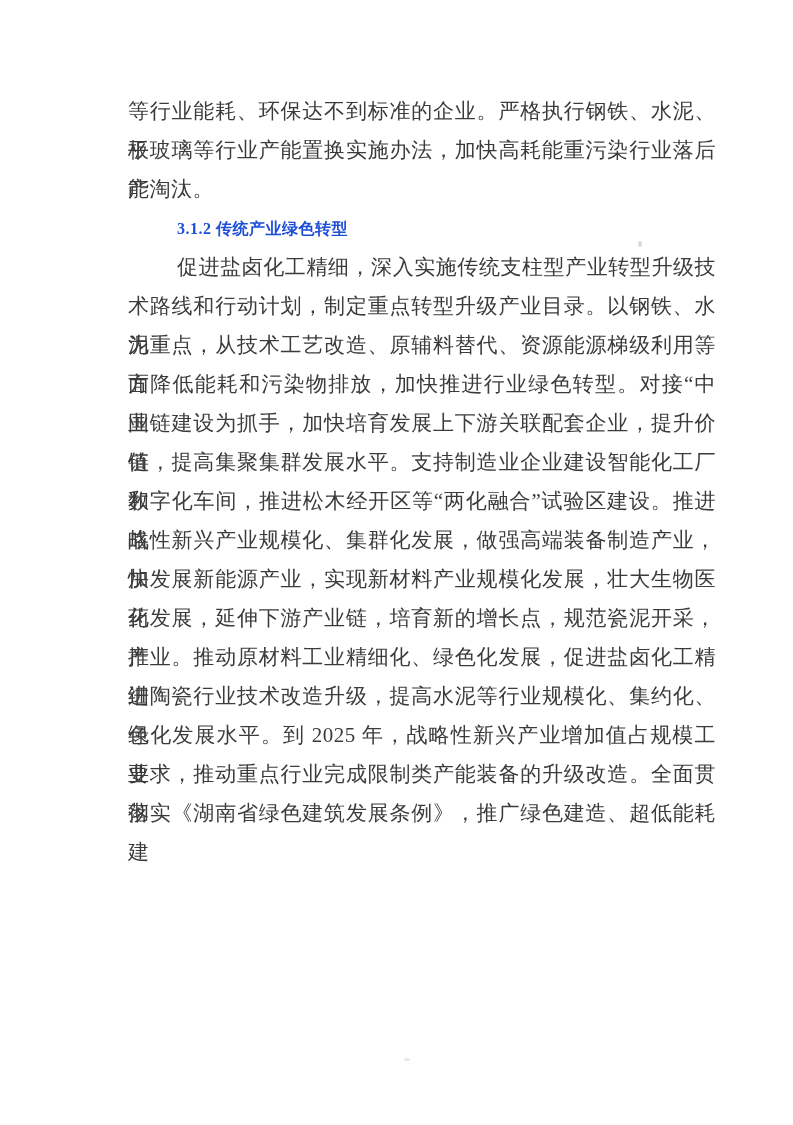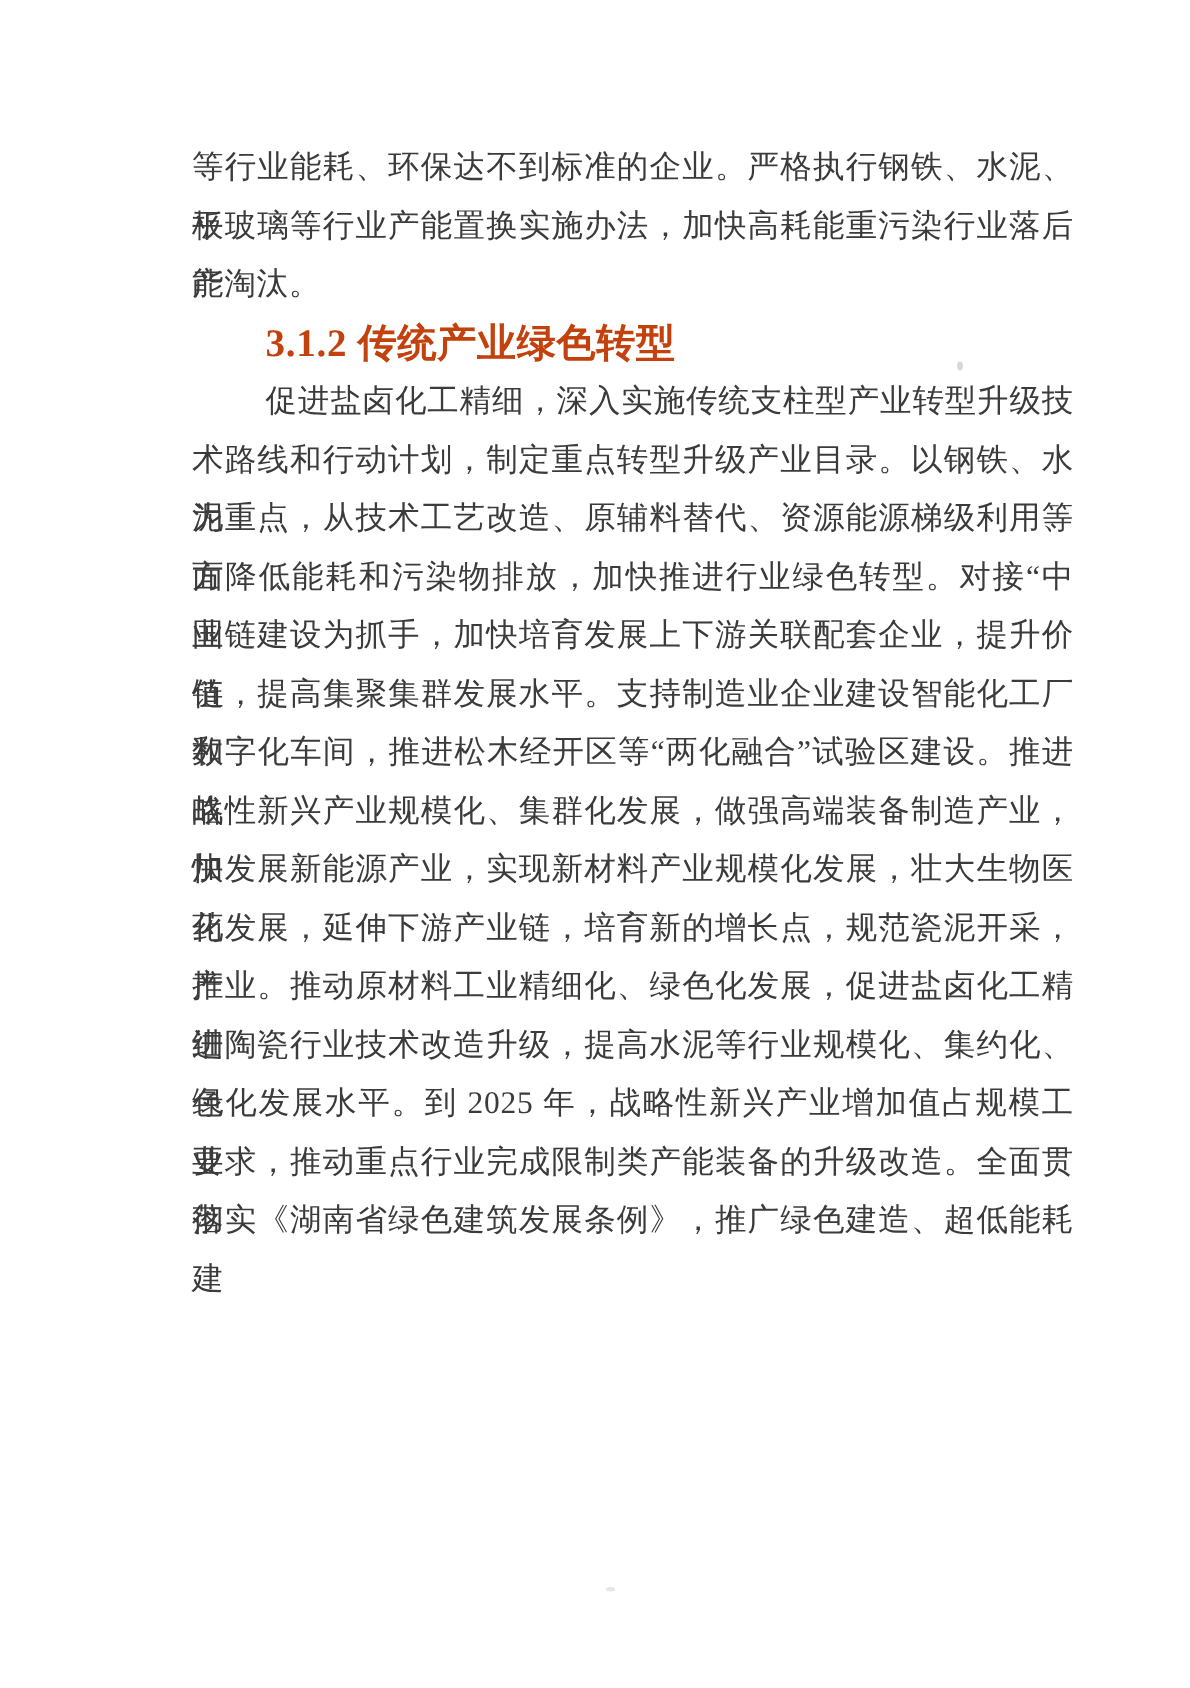--- a/index.html
+++ b/index.html
@@ -36,22 +36,22 @@
     white-space: normal;
     text-align-last: justify;
   }
   .line.indent {
     text-indent: 49px;
   }
   .heading {
     height: 39px;
     padding-left: 49px;
     font-weight: bold;
-    color: #c2410c;
-    font-size: 26px;
+    color: #1d4ed8;
+    font-size: 16px;
     letter-spacing: 0.5px;
   }
   .speck {
     position: absolute;
     background: #b9b9b9;
     border-radius: 50%;
   }
   .speck.s1 { left: 638px; top: 241px; width: 4px; height: 6px; opacity: .55; }
   .speck.s2 { left: 404px; top: 1058px; width: 6px; height: 3px; opacity: .35; }
 </style>

